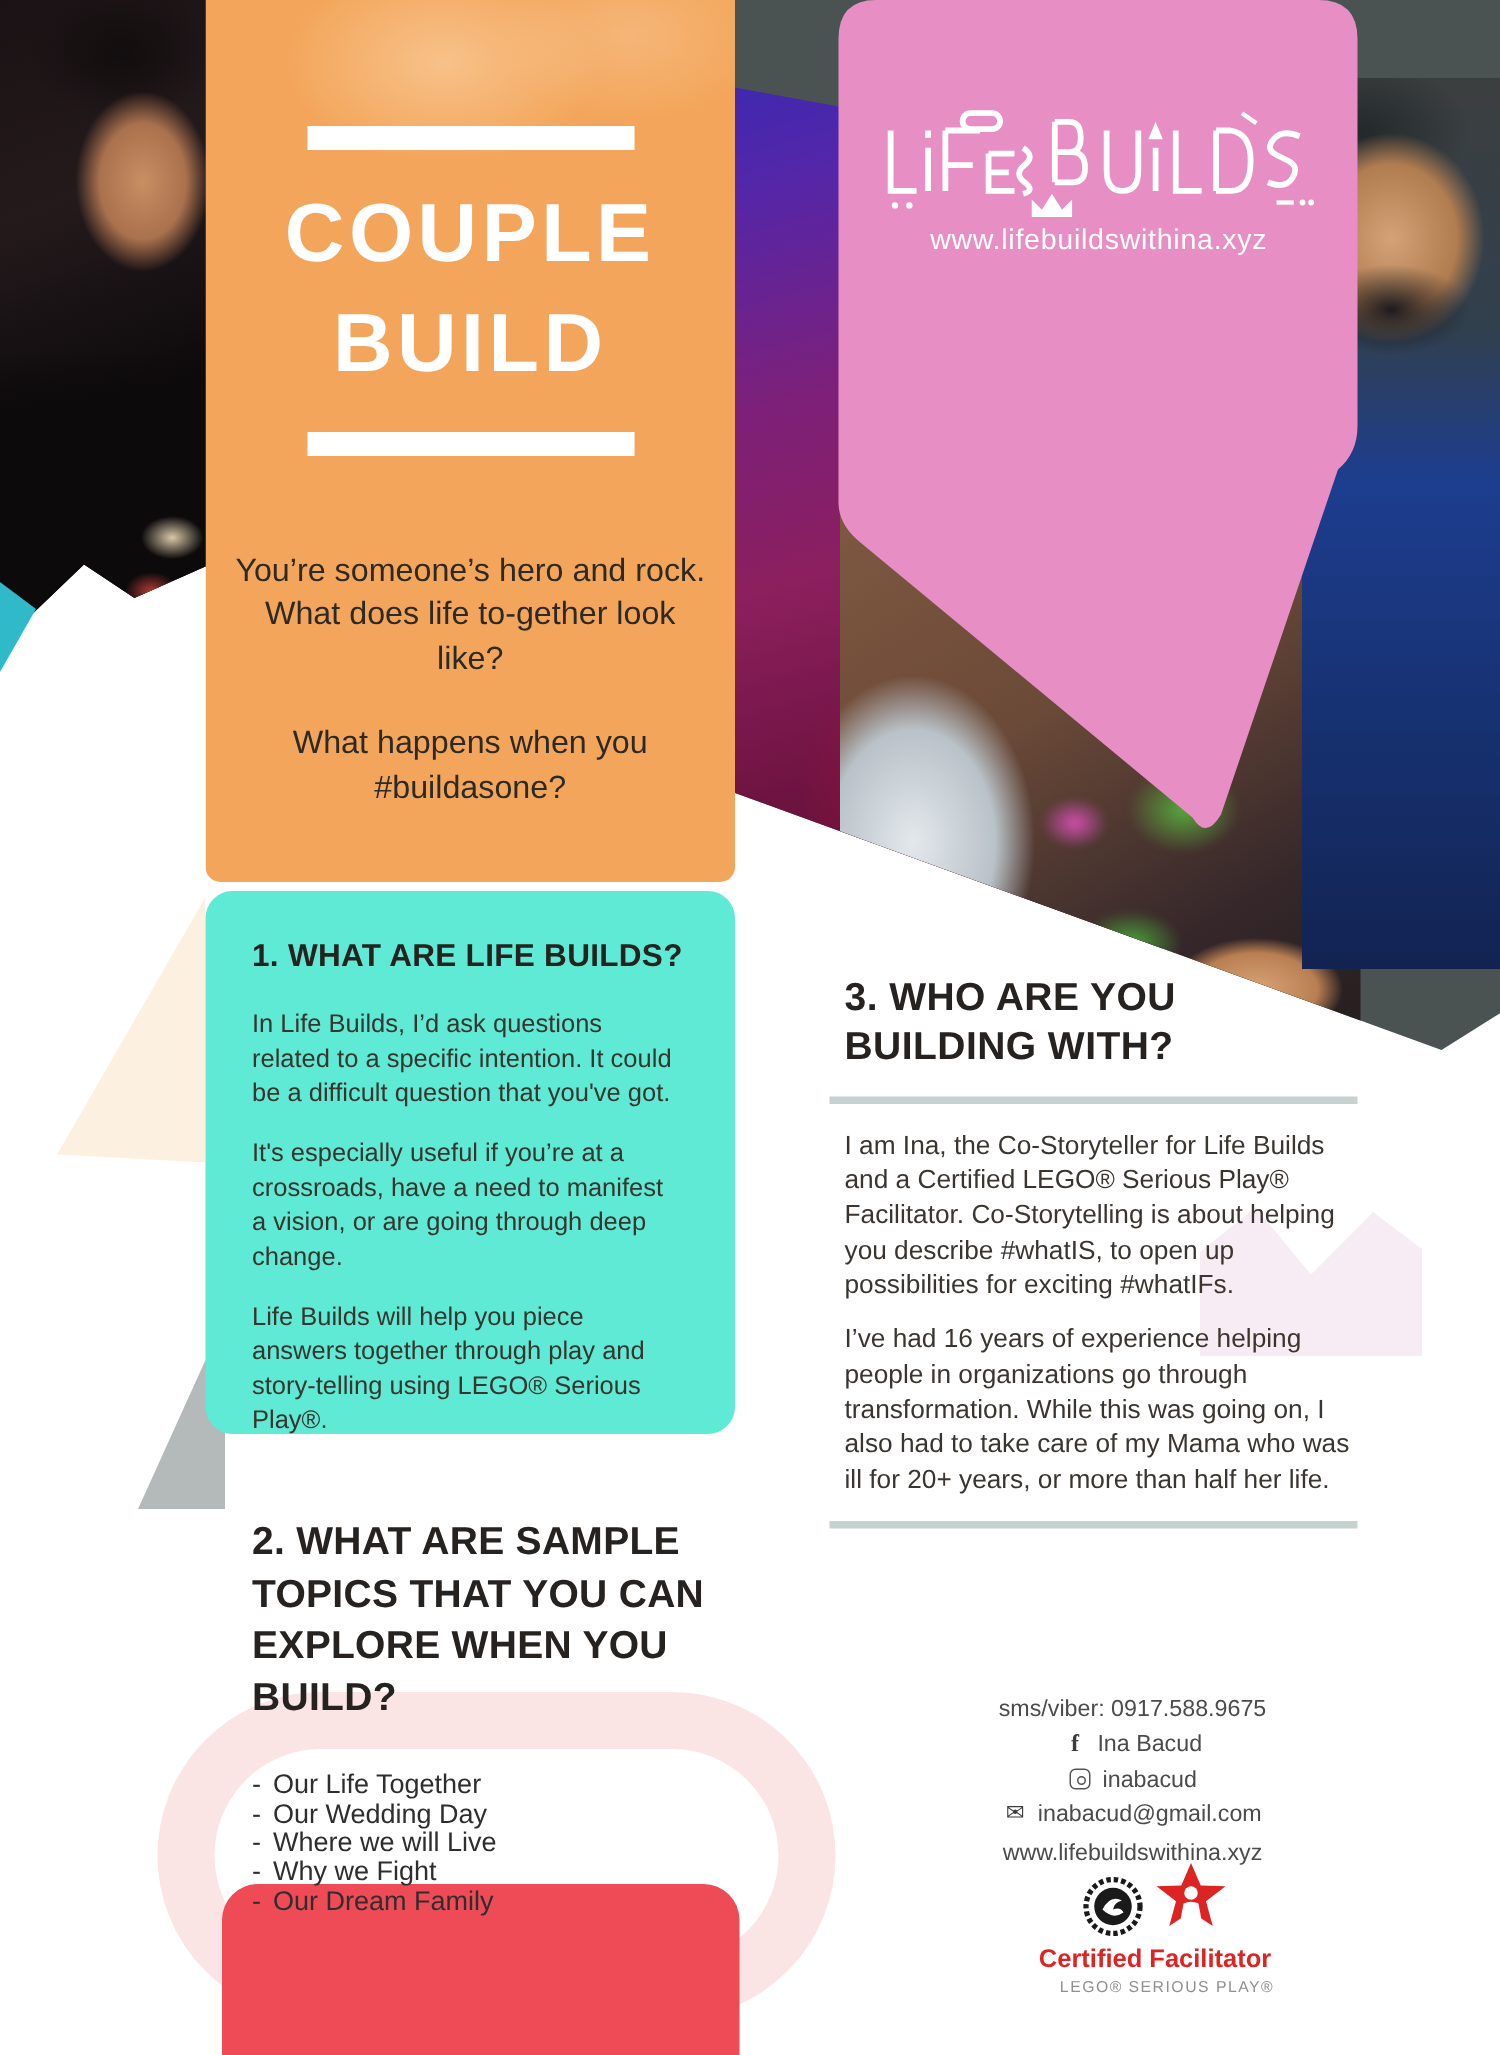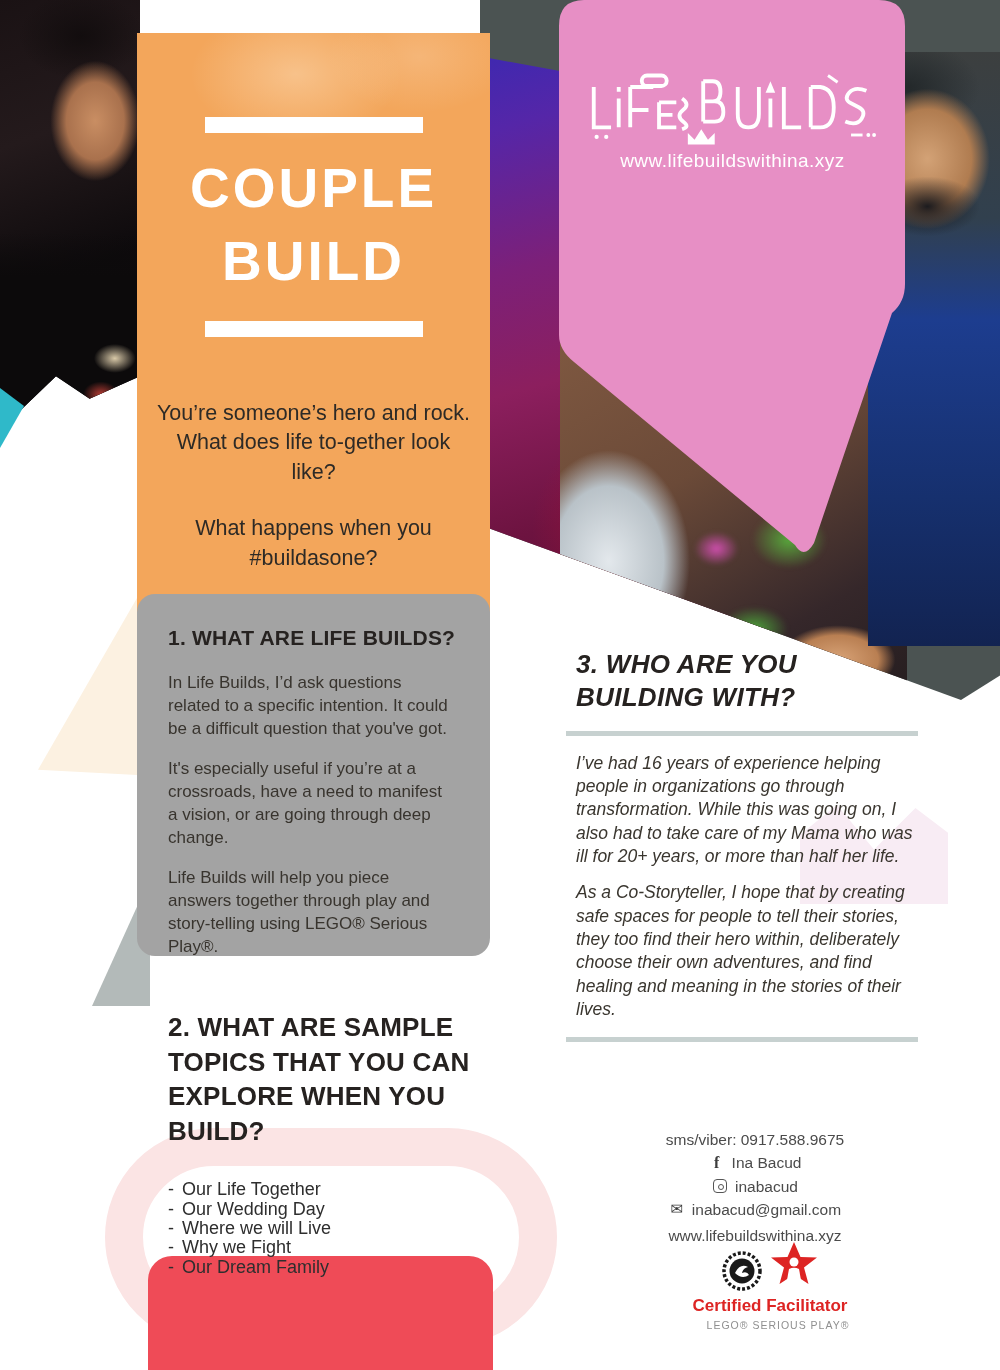--- a/index.html
+++ b/index.html
@@ -80,21 +80,21 @@
     position:absolute; left:0; top:388px; width:24px; height:60px;
     background:#2fb9c9; clip-path:polygon(0 0,100% 30%,0 100%);
   }
   
   .hero {
     position:absolute; left:137px; top:0; width:353px; height:588px;
     background:
       radial-gradient(ellipse 150px 95px at 45% 7%, rgba(255,238,214,.38) 0%, rgba(255,238,214,0) 70%),
       radial-gradient(ellipse 130px 80px at 80% 4%, rgba(250,215,180,.32) 0%, rgba(250,215,180,0) 70%),
       #F3A65B;
-    border-radius:0 0 10px 10px; z-index:2; text-align:center;margin-top:33px;
+    border-radius:0 0 10px 10px; z-index:2; text-align:center;
   }
   .hero .bar { width:218px; height:16px; background:#ffffff; margin:0 auto; }
   .bar-top { margin-top:84px !important; }
   .bar-bottom { margin-top:32px !important; }
   .hero-title {
     color:#ffffff; font-size:55px; font-weight:800; letter-spacing:3px;
     line-height:1.0; margin-top:28px;
   }
   .hero-title + .hero-title { margin-top:18px; }
   .hero-intro { margin-top:62px; padding:0 18px; }
@@ -112,21 +112,21 @@
     background:#B3BAB9; clip-path:polygon(100% 0,100% 100%,0 100%);
   }
   .crown {
     position:absolute; left:800px; top:805px; width:148px; height:99px;
     background:#F8ECF4; z-index:0;
     clip-path:polygon(0 30%,25% 0,50% 45%,78% 3%,100% 28%,100% 100%,0 100%);
   }
   
   .box1 {
     position:absolute; left:137px; top:594px; width:353px; height:362px;
-    background:#a3a3a3; border-radius:18px; z-index:2;
+    background:#5eead4; border-radius:18px; z-index:2;
     padding:32px 34px 0 31px;
   }
   .box1 h2 {
     font-size:21px; font-weight:800; color:#262220; letter-spacing:.2px;
     margin-bottom:22px;
   }
   .box1 p {
     font-size:17px; line-height:1.34; color:#38342e; margin-bottom:18px;
   }
   
@@ -142,21 +142,21 @@
   
   .ring {
     position:absolute; left:105px; top:1128px; width:452px; height:218px;
     border:38px solid #FBE4E4; border-radius:120px; z-index:0;
   }
   .red-box {
     position:absolute; left:148px; top:1256px; width:345px; height:130px;
     background:#EF4B57; border-radius:24px 24px 0 0; z-index:1;
   }
   
-  .sec3 { position:absolute; left:566px; top:648px; width:352px; z-index:2;font-style:italic; }
+  .sec3 { position:absolute; left:553px; top:648px; width:352px; z-index:2; }
   .sec3 h2 {
     font-size:26px; font-weight:800; color:#262220; line-height:1.28;
     letter-spacing:.3px; padding-left:10px;
   }
   .sec3 .divider { height:5px; background:#C7D1D0; margin:16px 0 16px 0; }
   .sec3 p {
     font-size:17.5px; line-height:1.335; color:#3a362f; padding-left:10px;
     margin-bottom:13px;
   }
   
@@ -256,22 +256,22 @@
       <li>Our Wedding Day</li>
       <li>Where we will Live</li>
       <li>Why we Fight</li>
       <li>Our Dream Family</li>
     </ul>
   </div>
 
   <div class="sec3">
     <h2>3. WHO ARE YOU BUILDING WITH?</h2>
     <div class="divider"></div>
+    <p>I am Ina, the Co-Storyteller for Life Builds and a Certified LEGO® Serious Play® Facilitator. Co-Storytelling is about helping you describe #whatIS, to open up possibilities for exciting #whatIFs.</p>
     <p>I’ve had 16 years of experience helping people in organizations go through transformation. While this was going on, I also had to take care of my Mama who was ill for 20+ years, or more than half her life.</p>
-    <p>As a Co-Storyteller, I hope that by creating safe spaces for people to tell their stories, they too find their hero within, deliberately choose their own adventures, and find healing and meaning in the stories of their lives.</p>
     <div class="divider"></div>
   </div>
 
   <div class="contact">
     <div class="row">
       <span>sms/viber: 0917.588.9675</span>
     </div>
     <div class="row">
       <span class="icon fb-icon"></span>
       <span>Ina Bacud</span>

